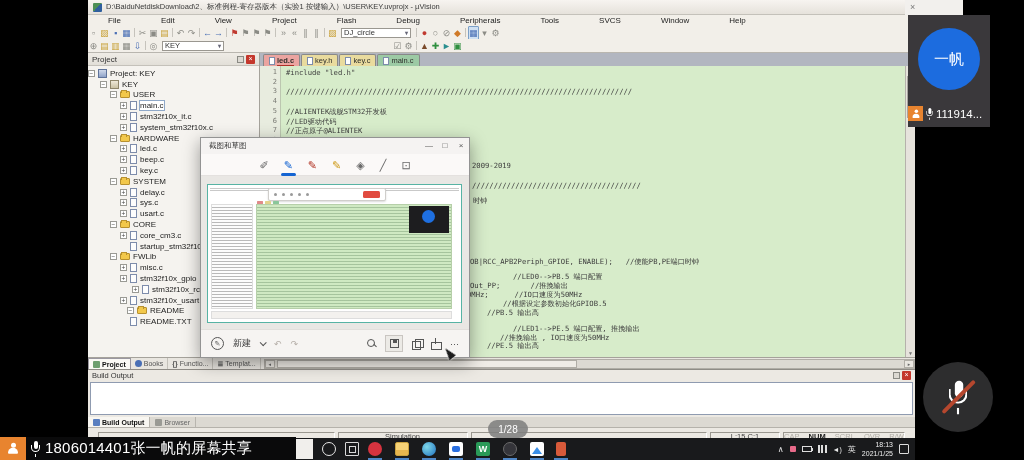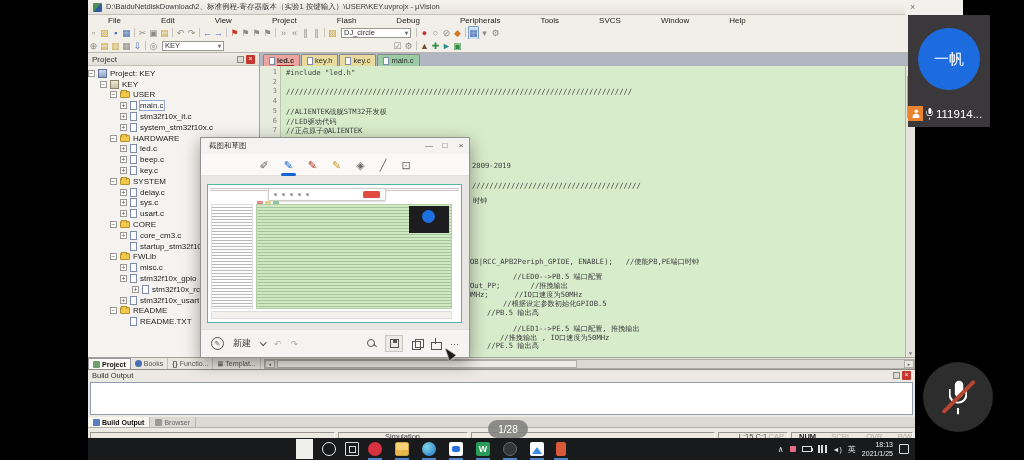--- a/index.html
+++ b/index.html
@@ -79,23 +79,23 @@
   
   .bo{position:absolute;left:0;top:369px;right:0;height:48px;background:#ece9e3;border-top:1px solid #8f8c86}
   .bohead{height:11px;display:flex;align-items:center;font-size:7.5px;color:#333;padding:0 4px}
   .bobody{position:absolute;left:2px;right:2px;top:12px;bottom:2px;background:#fff;border:1px solid #8f9bb0}
   .botabs{position:absolute;left:0;top:417px;right:0;height:10px;background:#dcd9d2;display:flex;font-size:7px;color:#666;align-items:flex-start}
   .botab{height:10px;display:flex;align-items:center;gap:2px;padding:0 5px;border-right:1px solid #b8b5ae}
   .botab.active{background:#f8f6f1;color:#111;font-weight:bold}
 
   
   .sbar{position:absolute;left:0;top:427px;right:0;height:17px;background:#ece9e3;border-top:1px solid #b5b2ab;
-        display:flex;align-items:center;font-size:7.5px;color:#444;gap:3px;padding:0 2px}
+        display:flex;align-items:center;font-size:7.5px;color:#444;gap:3px;padding:0 10px}
   .cell{height:9px;border:1px solid;border-color:#9a978f #fff #fff #9a978f;display:flex;align-items:center;justify-content:center}
-  .flags{display:flex;gap:15px;justify-content:flex-end}
+  .flags{display:flex;gap:5px;justify-content:space-between}
   .flags .dim{color:#b0ada6}.flags .on{color:#222;font-weight:bold}
 
   
   .tkb{position:absolute;left:0;top:438px;right:0;height:22px;background:#191a1c}
   .tk{position:absolute;top:4px;width:14px;height:14px;border-radius:2px}
   .tk-under{position:absolute;top:20px;height:2px;width:14px;background:#4f86c6}
   .startbox{position:absolute;left:208px;top:1px;width:17px;height:20px;background:#f1efec}
   .cort{border:1.5px solid #e8e8e8;border-radius:50%;background:transparent}
   .tview{border:1.5px solid #d8d8d8;border-radius:1px}
   .tview::after{content:"";position:absolute;left:3px;top:3px;width:5px;height:5px;border:1px solid #d8d8d8}
@@ -385,21 +385,21 @@
         <div class="trow" style="padding-left:44px">
             <i class="exp p"></i>
             <i class="ic-file"></i>
             <span>stm32f10x_rcc</span>
           </div>
         <div class="trow" style="padding-left:32px">
             <i class="exp p"></i>
             <i class="ic-file"></i>
             <span>stm32f10x_usart</span>
           </div>
-        <div class="trow" style="padding-left:22px">
+        <div class="trow" style="padding-left:39px">
             <i class="exp m"></i>
             <i class="ic-folder"></i>
             <span>README</span>
           </div>
         <div class="trow" style="padding-left:32px">
             <i class="spc"></i>
             <i class="ic-file"></i>
             <span>README.TXT</span>
           </div>
       </div>
@@ -611,20 +611,29 @@
       <i class="zoomic"></i>
       <span class="savebox">
           <i class="saveic"></i>
         </span>
       <i class="copyic"></i>
       <i class="shareic"></i>
       <span>···</span>
     </div>
   </div>
 
+  <div class="banner">
+    <i class="pbox">
+        <i class="person"></i>
+      </i>
+    <i class="micw">
+        <i></i>
+      </i>
+    <span class="bantext">1806014401张一帆的屏幕共享</span>
+  </div>
 
   <div class="pill">1/28</div>
 
   <div class="rpanel"></div>
   <div class="wstrip">
     <span>×</span>
   </div>
   <div class="thumb">
     <div class="avatar">
         <span>一帆</span>

